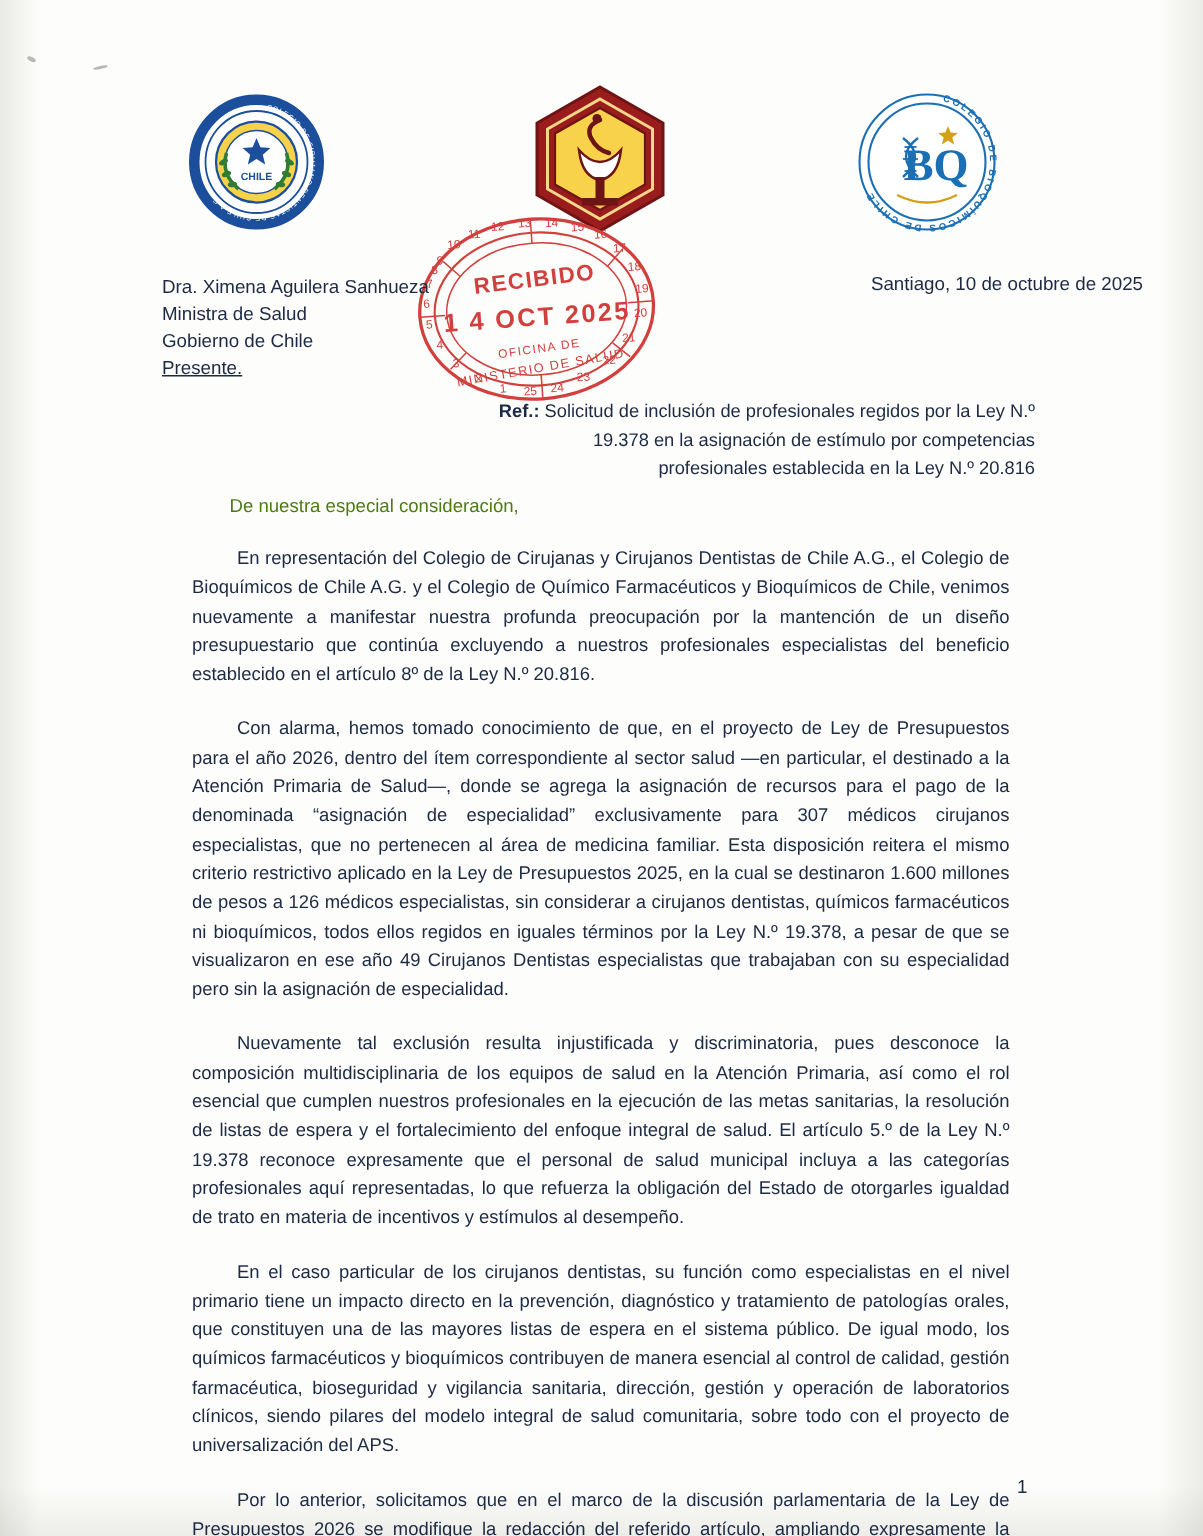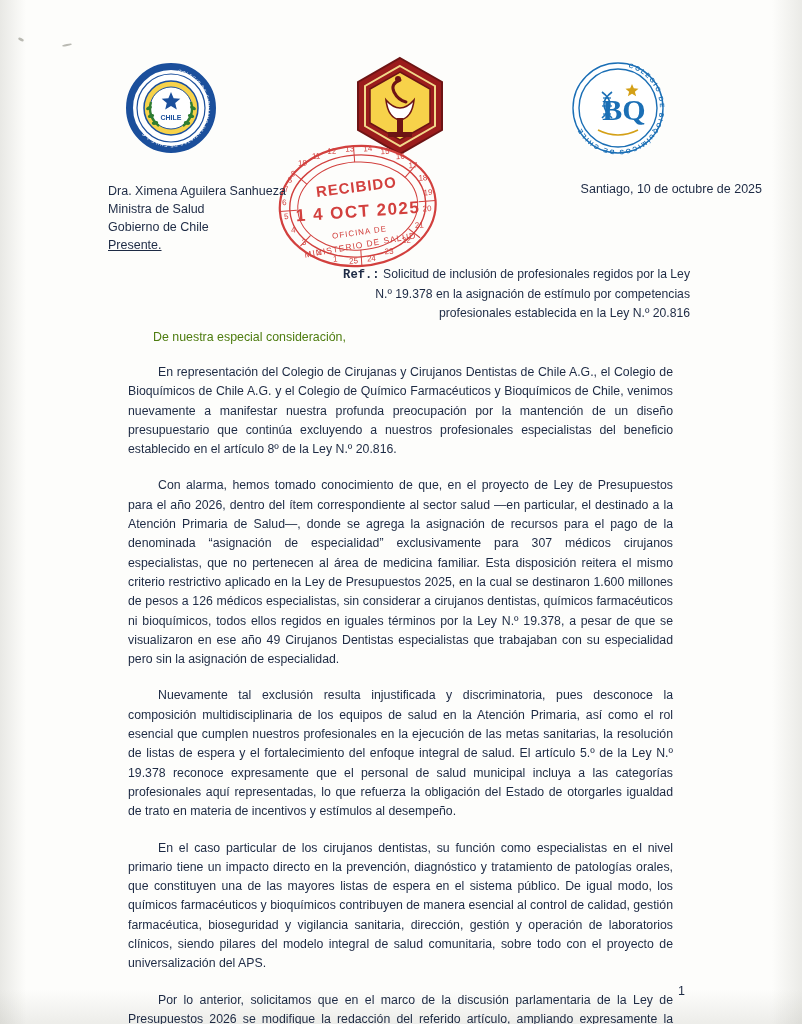--- a/index.html
+++ b/index.html
@@ -126,21 +126,21 @@
   .ref {
     position: absolute;
     left: 330px;
     top: 265px;
     width: 360px;
     text-align: right;
     font-size: 12.2px;
     line-height: 19px;
     color: #1d2a44;
   }
-  .ref b { font-weight: bold; font-family: Liberation Mono, monospace; }
+  .ref b { font-weight: bold; }
 
   .salutation {
     position: absolute;
     left: 153px;
     top: 330px;
     font-size: 12.4px;
     color: #4d7c0f;
   }
 
   .body {

